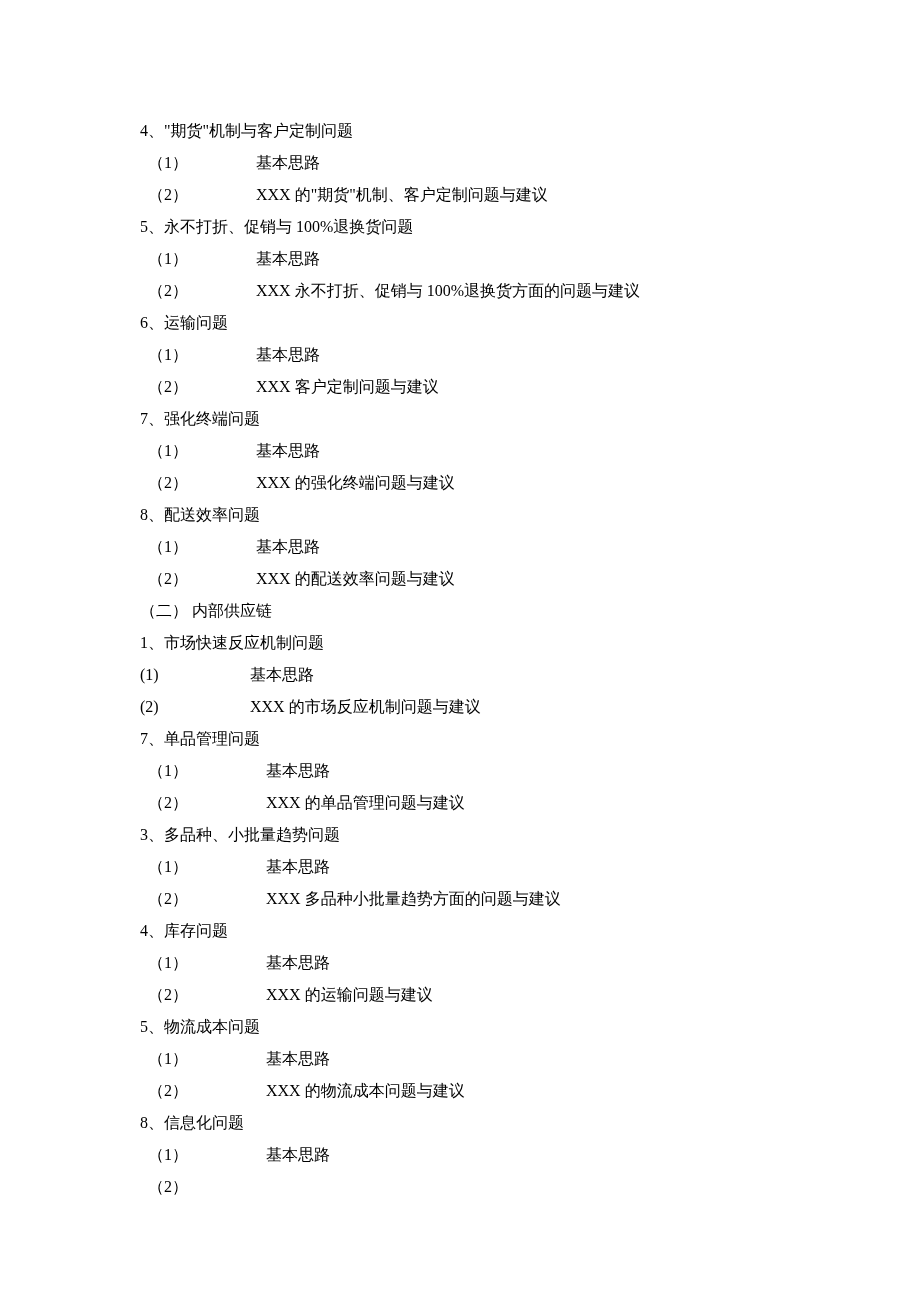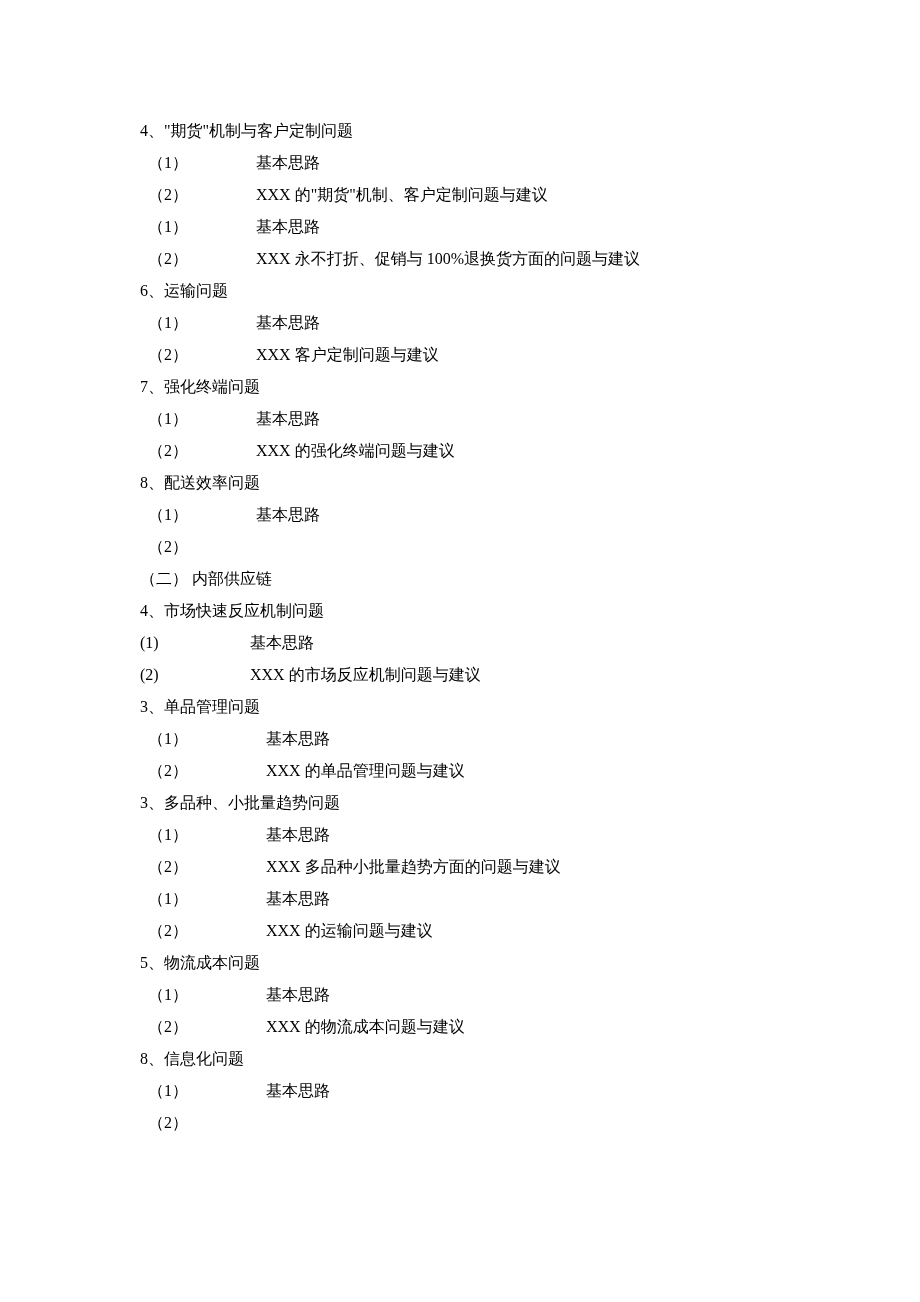--- a/index.html
+++ b/index.html
@@ -37,41 +37,43 @@
       padding-left: 0;
     }
   </style>
 </head>
 <body>
 
 <div id="document-content">
     <div class="doc-line"><span class="indent-0">4、"期货"机制与客户定制问题</span></div>
     <div class="doc-line"><span class="indent-1-label">（1）</span><span>基本思路</span></div>
     <div class="doc-line"><span class="indent-1-label">（2）</span><span>XXX 的"期货"机制、客户定制问题与建议</span></div>
+    <div class="doc-line"><span class="indent-0">5、永不打折、促销与 100%退换货问题</span></div>
     <div class="doc-line"><span class="indent-1-label">（1）</span><span>基本思路</span></div>
     <div class="doc-line"><span class="indent-1-label">（2）</span><span>XXX 永不打折、促销与 100%退换货方面的问题与建议</span></div>
     <div class="doc-line"><span class="indent-0">6、运输问题</span></div>
     <div class="doc-line"><span class="indent-1-label">（1）</span><span>基本思路</span></div>
     <div class="doc-line"><span class="indent-1-label">（2）</span><span>XXX 客户定制问题与建议</span></div>
     <div class="doc-line"><span class="indent-0">7、强化终端问题</span></div>
     <div class="doc-line"><span class="indent-1-label">（1）</span><span>基本思路</span></div>
     <div class="doc-line"><span class="indent-1-label">（2）</span><span>XXX 的强化终端问题与建议</span></div>
     <div class="doc-line"><span class="indent-0">8、配送效率问题</span></div>
     <div class="doc-line"><span class="indent-1-label">（1）</span><span>基本思路</span></div>
-    <div class="doc-line"><span class="indent-1-label">（2）</span></div>
+    <div class="doc-line"><span class="indent-1-label">（2）</span><span>XXX 的配送效率问题与建议</span></div>
     <div class="doc-line"><span class="indent-0">（二） 内部供应链</span></div>
-    <div class="doc-line"><span class="indent-0">4、市场快速反应机制问题</span></div>
+    <div class="doc-line"><span class="indent-0">1、市场快速反应机制问题</span></div>
     <div class="doc-line"><span class="indent-1b-label">(1)</span><span>基本思路</span></div>
     <div class="doc-line"><span class="indent-1b-label">(2)</span><span>XXX 的市场反应机制问题与建议</span></div>
-    <div class="doc-line"><span class="indent-0">3、单品管理问题</span></div>
+    <div class="doc-line"><span class="indent-0">7、单品管理问题</span></div>
     <div class="doc-line"><span class="indent-2-label">（1）</span><span>基本思路</span></div>
     <div class="doc-line"><span class="indent-2-label">（2）</span><span>XXX 的单品管理问题与建议</span></div>
     <div class="doc-line"><span class="indent-0">3、多品种、小批量趋势问题</span></div>
     <div class="doc-line"><span class="indent-2-label">（1）</span><span>基本思路</span></div>
     <div class="doc-line"><span class="indent-2-label">（2）</span><span>XXX 多品种小批量趋势方面的问题与建议</span></div>
+    <div class="doc-line"><span class="indent-0">4、库存问题</span></div>
     <div class="doc-line"><span class="indent-2-label">（1）</span><span>基本思路</span></div>
     <div class="doc-line"><span class="indent-2-label">（2）</span><span>XXX 的运输问题与建议</span></div>
     <div class="doc-line"><span class="indent-0">5、物流成本问题</span></div>
     <div class="doc-line"><span class="indent-2-label">（1）</span><span>基本思路</span></div>
     <div class="doc-line"><span class="indent-2-label">（2）</span><span>XXX 的物流成本问题与建议</span></div>
     <div class="doc-line"><span class="indent-0">8、信息化问题</span></div>
     <div class="doc-line"><span class="indent-2-label">（1）</span><span>基本思路</span></div>
     <div class="doc-line"><span class="indent-2-label">（2）</span></div>
   </div>
 

